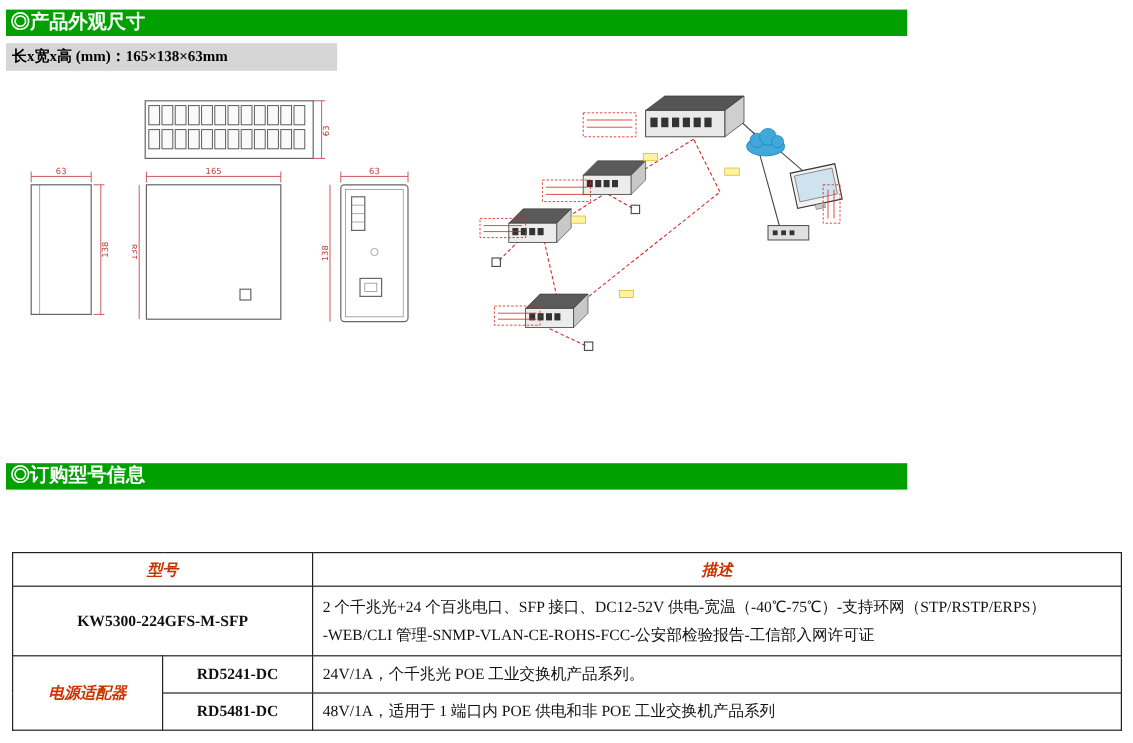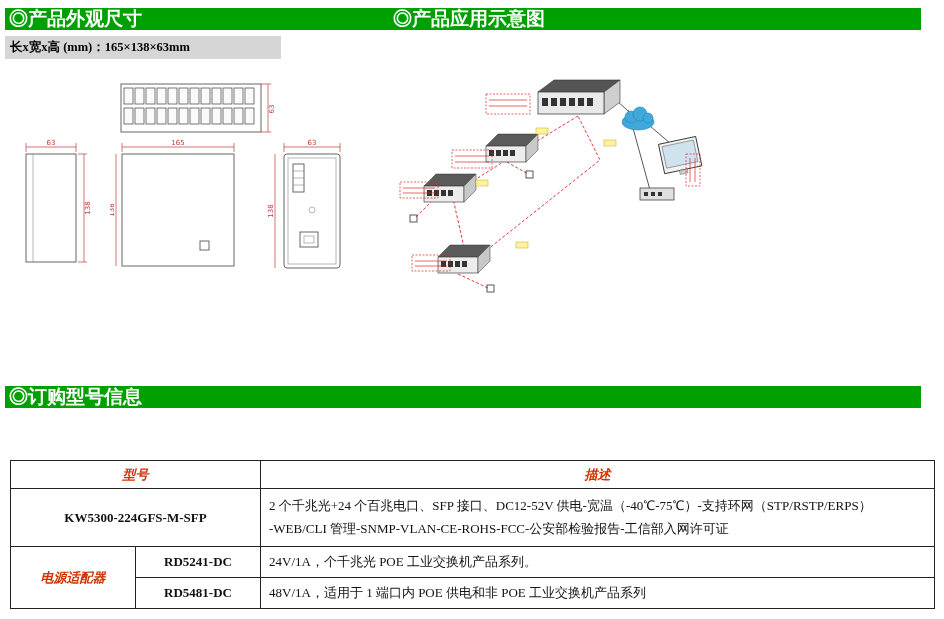--- a/index.html
+++ b/index.html
@@ -2,23 +2,23 @@
 <html style="--section_green: #00A000; --dim_red: #C23A3A; --table_red: #CC3300; --diagram_red: #DD2222; --cloud_blue: #3FA9DC;"><head>
 <meta charset="utf-8">
 <style>
   * { margin:0; padding:0; box-sizing:border-box; }
   html,body { background:#fff; }
   body {
     width:944px; height:619px; position:relative; overflow:hidden;
     font-family:"Liberation Serif", serif; color:#111;
   }
   .bar {
-    position:absolute; left:5px; width:916px; height:22px;
+    position:absolute; left:5px; width:751px; height:22px;
     background:var(--section_green); color:#fff;
-    font-weight:bold; font-size:19px; line-height:22px;
+    font-weight:bold; font-size:16px; line-height:22px;
   }
   .bar-top { top:8px; }
   .bar-mid { top:386px;padding-left:10px; }
   .bar .t1 { position:absolute; left:4px; }
   .bar .t2 { position:absolute; left:388px; }
   .dims-label {
     position:absolute; left:5px; top:36px; width:276px; height:23px;
     background:#d6d6d6; font-size:12.5px; font-weight:bold;
     line-height:23px; padding-left:5px; color:#000;
   }
@@ -45,21 +45,20 @@
   .bold { font-weight:bold; }
   .red { color:var(--table_red);font-style:italic; }
   .desc-cell { line-height:1.7;margin-top:20px; }
   .pre { white-space:pre-line; }
 </style>
 </head>
 <body>
 
 <div class="bar bar-top">
   <span class="t1">◎产品外观尺寸</span>
-  <span class="t2">◎产品应用示意图</span>
 </div>
 
 <div class="dims-label">长x宽x高 (mm)：165×138×63mm</div>
 
 <svg style="left:115px; top:78px;" width="165" height="62" viewBox="0 0 165 62">
   <rect class="oline" x="6" y="6" width="140" height="48"></rect>
   <g>
     <rect class="port" x="9" y="10" width="9" height="16"></rect>
       <rect class="port" x="20" y="10" width="9" height="16"></rect>
     <rect class="port" x="31" y="10" width="9" height="16"></rect>

